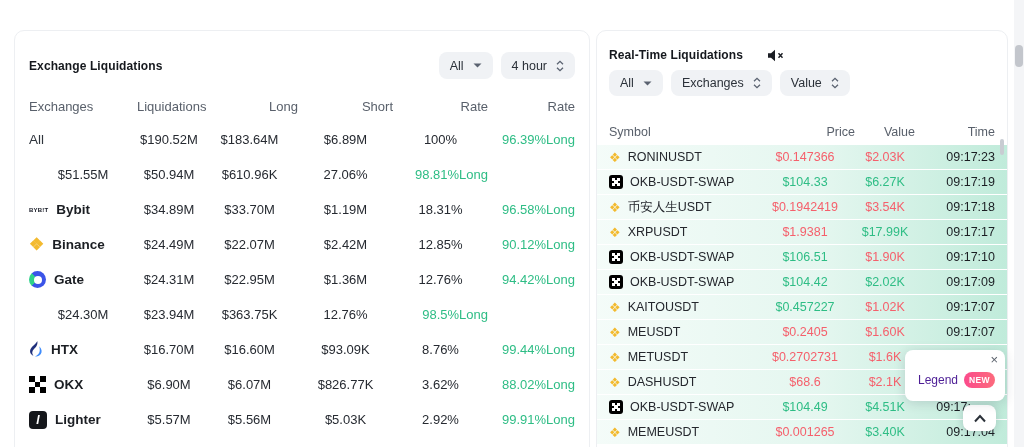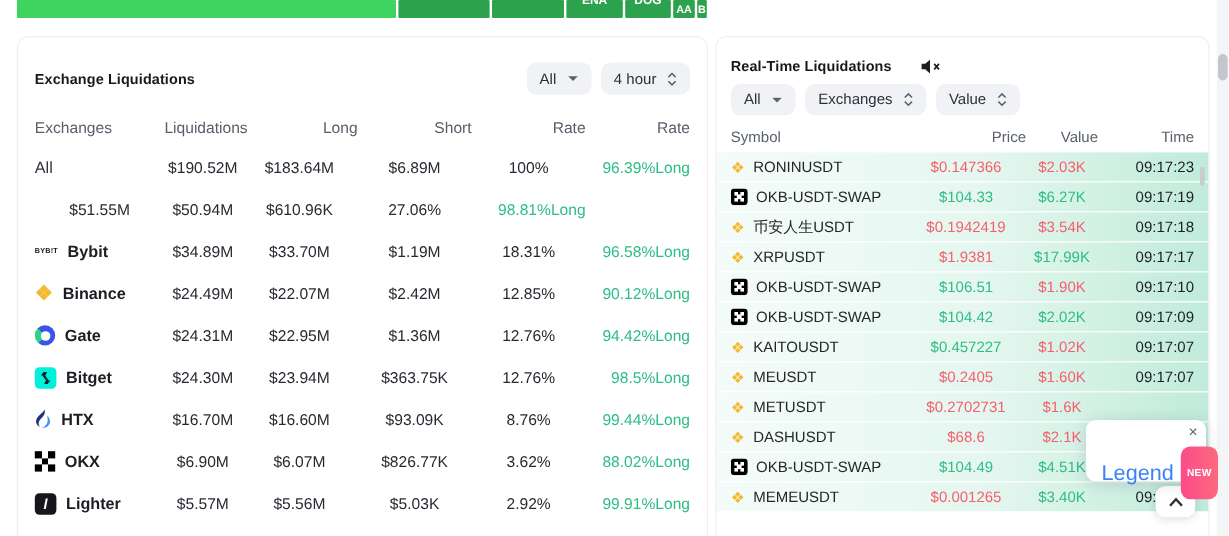--- a/index.html
+++ b/index.html
@@ -62,81 +62,58 @@
   .ic-okx-dark i:nth-child(3){ left:5.4px; top:5.4px; }
   .ic-okx-dark i:nth-child(4){ left:3px; bottom:3px; } .ic-okx-dark i:nth-child(5){ right:3px; bottom:3px; }
   .ic-lighter{ width:18px; height:18px; border-radius:4px; background:#15171b; color:#fff;
                font-style:italic; font-weight:700; font-size:12px; }
 
   
   .rp-head{ display:flex; align-items:center; gap:24px; padding:17px 12px 0; }
   .rp-filters{ display:flex; gap:8px; padding:8px 12px 0; }
   .ctrl.sm{ height:26px; font-size:12.5px; }
   .rt-header{ display:grid; grid-template-columns:146px 100px 60px 80px; padding:0 12px;
-              margin-top:7px; height:22px; align-items:center; font-size:12.5px; color:#59606b; }
+              margin-top:25px; height:22px; align-items:center; font-size:12.5px; color:#59606b; }
   .rt-header span:not(:first-child){ text-align:right; }
   .rt-rows{ margin-top:2px; }
   .rt-row{ display:grid; grid-template-columns:146px 100px 60px 80px; align-items:center;
            height:24px; margin-bottom:1px; padding:0 12px; cursor:pointer; font-size:12.5px;
            background:linear-gradient(90deg, rgba(46,189,133,.05) 0%, rgba(46,189,133,.13) 55%, rgba(46,189,133,.30) 100%); }
   .sym-cell{ display:flex; align-items:center; gap:7px; color:#24272d; overflow:hidden; white-space:nowrap; }
   .rt-row .num{ text-align:center; }
   .up{ color:#2ebd85; } .down{ color:#f5606c; }
   .rt-time{ text-align:right; color:#1b1e23; }
   .rt-time.clipped{ padding-right:24px; }
 
   .mini-scroll{ position:absolute; right:3px; top:108px; width:4px; height:16px;
                 background:#c8ccd2; border-radius:2px; }
 
   
   .popover{ position:absolute; left:905px; top:350px; width:100px; height:51px; background:#fff;
             border-radius:8px; box-shadow:0 2px 12px rgba(30,40,60,.16); z-index:30; }
   .popover-close{ position:absolute; top:2px; right:7px; font-size:13px; color:#5a616b;
                   background:none; border:none; cursor:pointer; font-family:inherit; }
   .popover-body{ display:flex; align-items:center; gap:6px; padding:22px 0 0 13px; }
-  .popover-label{ font-size:18px; color:#3b82f6; }
+  .popover-label{ font-size:12px; color:#4c1d95; }
   .badge-new{ background:linear-gradient(90deg,#fb4b8c,#fc6a7c); color:#fff; font-size:8.5px;
-              font-weight:700; padding:17px 5px; border-radius:8px; letter-spacing:.3px; }
+              font-weight:700; padding:3px 5px; border-radius:8px; letter-spacing:.3px; }
   .scroll-top{ position:absolute; left:963px; top:405px; width:33px; height:26px; background:#fff;
                border:none; border-radius:8px; box-shadow:0 1px 8px rgba(30,40,60,.18); cursor:pointer;
                display:flex; align-items:center; justify-content:center; z-index:25; }
 
   
   .pg-scroll-track{ position:absolute; right:0; top:0; width:10px; height:447px; background:#f4f5f7; }
   .pg-scroll-thumb{ position:absolute; right:1px; top:45px; width:8px; height:22px;
                     background:#c3c6cc; border-radius:4px; cursor:pointer; }
 </style>
 </head>
 <body>
 
 <div class="page">
 
-  <div class="topstrip" id="topstrip">
-      <div class="seg clip-none" style="width: 316px; background: rgb(63, 211, 95);">
-        <span class="seg-label"></span>
-      </div>
-      <div class="seg clip-none" style="width: 76px; background: rgb(45, 162, 78);">
-        <span class="seg-label"></span>
-      </div>
-      <div class="seg clip-deep" style="width: 60px; background: rgb(45, 162, 78);">
-        <span class="seg-label">HYP</span>
-      </div>
-      <div class="seg clip-half" style="width: 47px; background: rgb(45, 162, 78);">
-        <span class="seg-label">ENA</span>
-      </div>
-      <div class="seg clip-half" style="width: 38px; background: rgb(45, 162, 78);">
-        <span class="seg-label">DOG</span>
-      </div>
-      <div class="seg clip-none small" style="width: 18px; background: rgb(45, 162, 78);">
-        <span class="seg-label">AA</span>
-      </div>
-      <div class="seg clip-none small" style="width: 8px; background: rgb(45, 162, 78);">
-        <span class="seg-label">B</span>
-      </div>
-    </div>
 
   <section class="card card-left">
     <div class="lp-head">
       <h2 class="panel-title">Exchange Liquidations</h2>
       <div class="ctrls">
         <button class="ctrl">
           <span>All</span>
           <svg width="9" height="5" viewBox="0 0 9 5">
               <path d="M0.5 0.5 h8 l-4 4 z" fill="#5a6270"></path>
             </svg>
@@ -205,30 +182,20 @@
             </span>
             <span>Gate</span>
           </span>
           <span class="num">$24.31M</span>
           <span class="num">$22.95M</span>
           <span class="num">$1.36M</span>
           <span class="num">12.76%</span>
           <span class="rate-long up">94.42%Long</span>
         </div>
         <div class="lt-row">
-          <span class="ex-cell ">
-            <span class="ic ic-bitget">
-              <svg width="12" height="12" viewBox="0 0 12 12">
-                <path d="M7.2 1 H4.4 L2 4 H5.8 Z" fill="#07202e"></path>
-                <path d="M4.8 11 H7.6 L10 8 H6.2 Z" fill="#07202e"></path>
-                <path d="M4.2 3.6 L7.8 8.4" stroke="#07202e" stroke-width="1.8"></path>
-              </svg>
-            </span>
-            <span>Bitget</span>
-          </span>
           <span class="num">$24.30M</span>
           <span class="num">$23.94M</span>
           <span class="num">$363.75K</span>
           <span class="num">12.76%</span>
           <span class="rate-long up">98.5%Long</span>
         </div>
         <div class="lt-row">
           <span class="ex-cell ">
             <span class="ic ">
               <svg width="14" height="17" viewBox="0 0 14 17">

